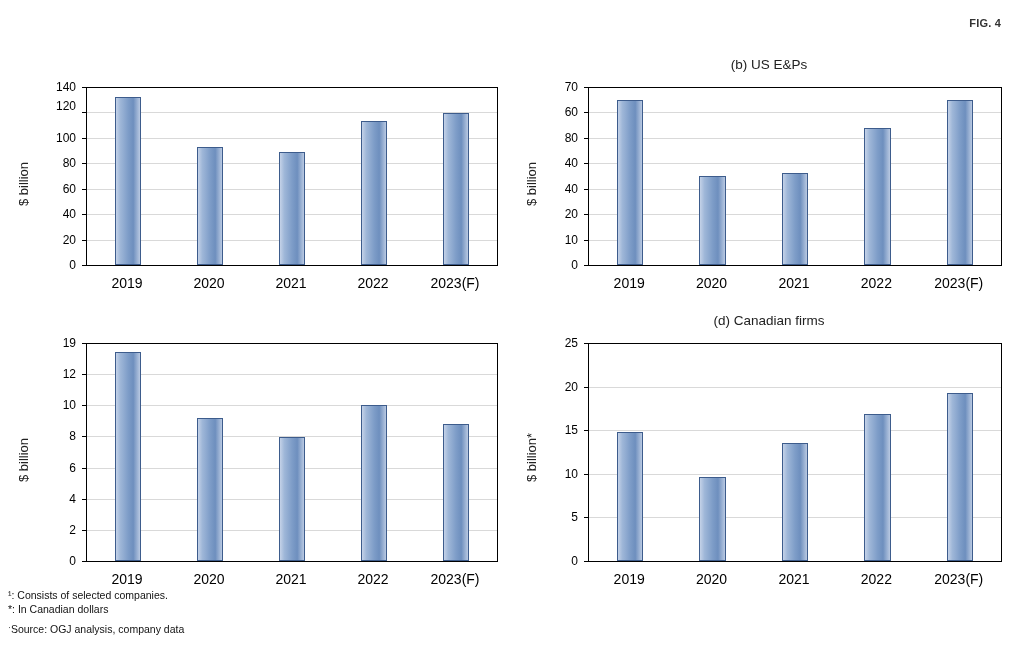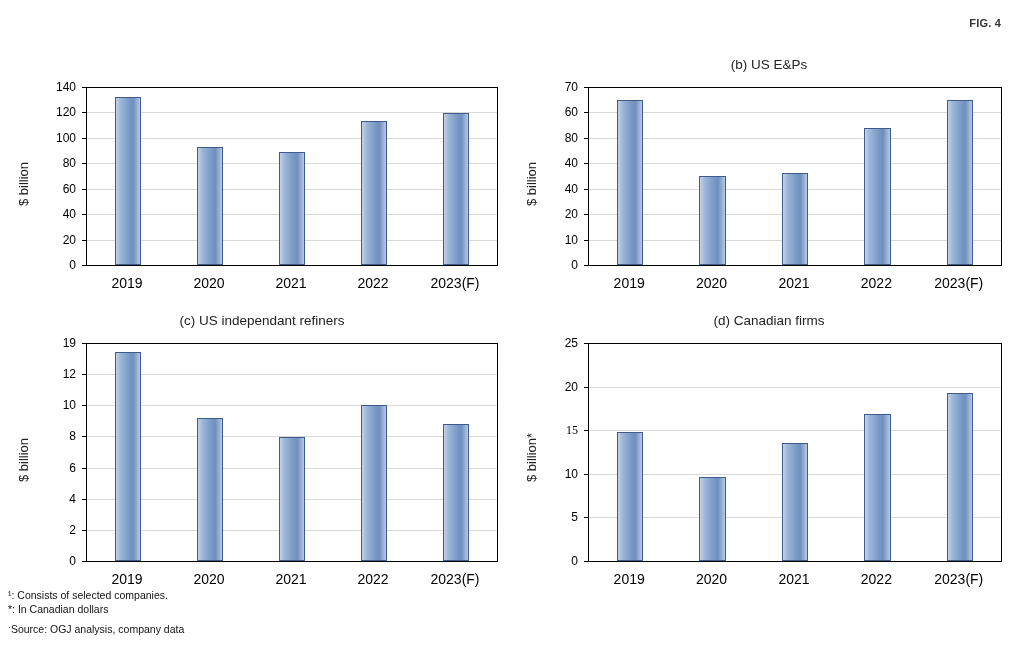--- a/index.html
+++ b/index.html
@@ -146,21 +146,21 @@
 
 <div id="panels">
     <div class="panel" style="left: 8px; top: 57px; width: 508px; height: 268px;">
       <div class="axis-label" style="left: 8px; top: 149px; transform: rotate(-90deg);">$ billion</div>
       <div class="ytick-label" style="top: 208px; width: 68px; left: 0px;">0</div>
       <div class="ytick-label" style="top: 182.571px; width: 68px; left: 0px;">20</div>
       <div class="ytick-label" style="top: 157.143px; width: 68px; left: 0px;">40</div>
       <div class="ytick-label" style="top: 131.714px; width: 68px; left: 0px;">60</div>
       <div class="ytick-label" style="top: 106.286px; width: 68px; left: 0px;">80</div>
       <div class="ytick-label" style="top: 80.8571px; width: 68px; left: 0px;">100</div>
-      <div class="ytick-label" style="top: 55px; width: 68px; left: 0px;">120</div>
+      <div class="ytick-label" style="top: 49px; width: 68px; left: 0px;">120</div>
       <div class="ytick-label" style="top: 30px; width: 68px; left: 0px;">140</div>
       <div class="xtick-label" style="left: 78px; width: 82px; top: 218px;">2019</div>
       <div class="xtick-label" style="left: 160px; width: 82px; top: 218px;">2020</div>
       <div class="xtick-label" style="left: 242px; width: 82px; top: 218px;">2021</div>
       <div class="xtick-label" style="left: 324px; width: 82px; top: 218px;">2022</div>
       <div class="xtick-label" style="left: 406px; width: 82px; top: 218px;">2023(F)</div>
       <div class="plot-area" style="left: 78px; top: 30px; width: 410px; height: 178px;">
         <div class="plot-frame-top" style="width: 411px;"></div>
         <div class="plot-frame-right" style="left: 410px; height: 179px;"></div>
         <div class="ytick-mark" style="top: 178px; left: -5px;"></div>
@@ -218,21 +218,20 @@
         <div class="ytick-mark" style="top: 25.4286px; left: -5px;"></div>
         <div class="ytick-mark" style="top: 0px; left: -5px;"></div>
         <div class="bar" title="2019: 65" style="left: 28.016px; width: 26.368px; height: 165.286px;"></div>
         <div class="bar" title="2020: 35" style="left: 110.416px; width: 26.368px; height: 89px;"></div>
         <div class="bar" title="2021: 36" style="left: 192.816px; width: 26.368px; height: 91.5429px;"></div>
         <div class="bar" title="2022: 54" style="left: 275.216px; width: 26.368px; height: 137.314px;"></div>
         <div class="bar" title="2023(F): 65" style="left: 357.616px; width: 26.368px; height: 165.286px;"></div>
       </div>
     </div>
     <div class="panel" style="left: 8px; top: 313px; width: 508px; height: 308px;">
-      <div class="panel-title">(c) US independant refiners</div>
       <div class="axis-label" style="left: 8px; top: 169px; transform: rotate(-90deg);">$ billion</div>
       <div class="ytick-label" style="top: 248px; width: 68px; left: 0px;">0</div>
       <div class="ytick-label" style="top: 216.857px; width: 68px; left: 0px;">2</div>
       <div class="ytick-label" style="top: 185.714px; width: 68px; left: 0px;">4</div>
       <div class="ytick-label" style="top: 154.571px; width: 68px; left: 0px;">6</div>
       <div class="ytick-label" style="top: 123.429px; width: 68px; left: 0px;">8</div>
       <div class="ytick-label" style="top: 92.2857px; width: 68px; left: 0px;">10</div>
       <div class="ytick-label" style="top: 61.1429px; width: 68px; left: 0px;">12</div>
       <div class="ytick-label" style="top: 30px; width: 68px; left: 0px;">19</div>
       <div class="xtick-label" style="left: 78px; width: 82px; top: 258px;">2019</div>
@@ -263,21 +262,21 @@
         <div class="bar" title="2022: 10" style="left: 273.88px; width: 26.24px; height: 155.714px;"></div>
         <div class="bar" title="2023(F): 8.8" style="left: 355.88px; width: 26.24px; height: 137.029px;"></div>
       </div>
     </div>
     <div class="panel" style="left: 518px; top: 313px; width: 502px; height: 308px;">
       <div class="panel-title">(d) Canadian firms</div>
       <div class="axis-label" style="left: 6px; top: 169px; transform: rotate(-90deg);">$ billion*</div>
       <div class="ytick-label" style="top: 248px; width: 60px; left: 0px;">0</div>
       <div class="ytick-label" style="top: 204.4px; width: 60px; left: 0px;">5</div>
       <div class="ytick-label" style="top: 160.8px; width: 60px; left: 0px;">10</div>
-      <div class="ytick-label" style="top: 117.2px; width: 60px; left: 0px; font-family: Liberation Serif, serif;">15</div>
+      <div class="ytick-label" style="top: 117.2px; width: 60px; left: 0px;">15</div>
       <div class="ytick-label" style="top: 73.6px; width: 60px; left: 0px;">20</div>
       <div class="ytick-label" style="top: 30px; width: 60px; left: 0px;">25</div>
       <div class="xtick-label" style="left: 70px; width: 82.4px; top: 258px;">2019</div>
       <div class="xtick-label" style="left: 152.4px; width: 82.4px; top: 258px;">2020</div>
       <div class="xtick-label" style="left: 234.8px; width: 82.4px; top: 258px;">2021</div>
       <div class="xtick-label" style="left: 317.2px; width: 82.4px; top: 258px;">2022</div>
       <div class="xtick-label" style="left: 399.6px; width: 82.4px; top: 258px;">2023(F)</div>
       <div class="plot-area" style="left: 70px; top: 30px; width: 412px; height: 218px;">
         <div class="plot-frame-top" style="width: 413px;"></div>
         <div class="plot-frame-right" style="left: 412px; height: 219px;"></div>

